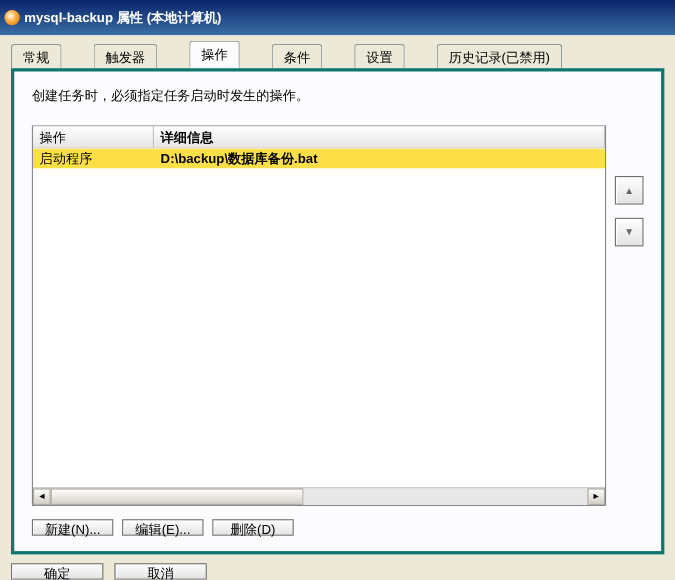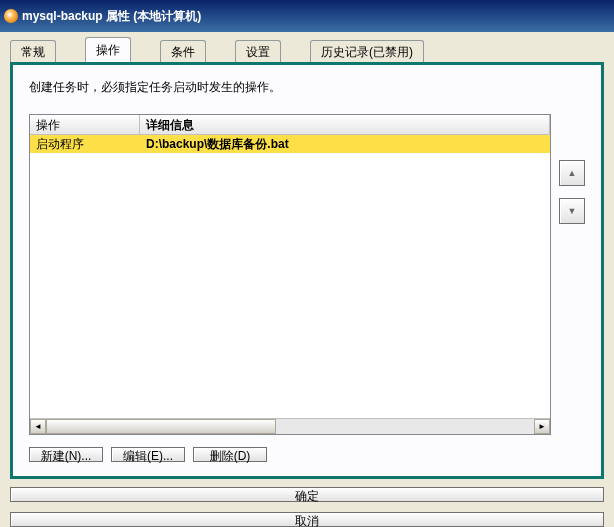--- a/index.html
+++ b/index.html
@@ -174,36 +174,36 @@
   font-size: 12px;
   padding: 0 10px;
   box-shadow: inset 1px 1px 0 #fff;
   cursor: default;
 }
 .dialog-footer {
   display: flex;
   justify-content: flex-start;
   gap: 10px;
   padding-top: 8px;
-  flex-direction: column;
 }
 .dialog-footer .btn { min-width: 84px; }
 </style>
 </head>
 <body>
 
 <div class="titlebar">
   <div class="titlebar-icon"></div>
   <span>mysql-backup 属性 (本地计算机)</span>
 </div>
 
 <div class="dialog-body">
 
   <div class="tabs">
     <div class="tab"><span>常规</span></div>
+    <div class="tab"><span>触发器</span></div>
     <div class="tab active"><span>操作</span></div>
     <div class="tab"><span>条件</span></div>
     <div class="tab"><span>设置</span></div>
     <div class="tab"><span>历史记录(已禁用)</span></div>
   </div>
 
   <div class="tab-panel">
     <div class="instruction">创建任务时，必须指定任务启动时发生的操作。</div>
 
     <div class="content-row">

